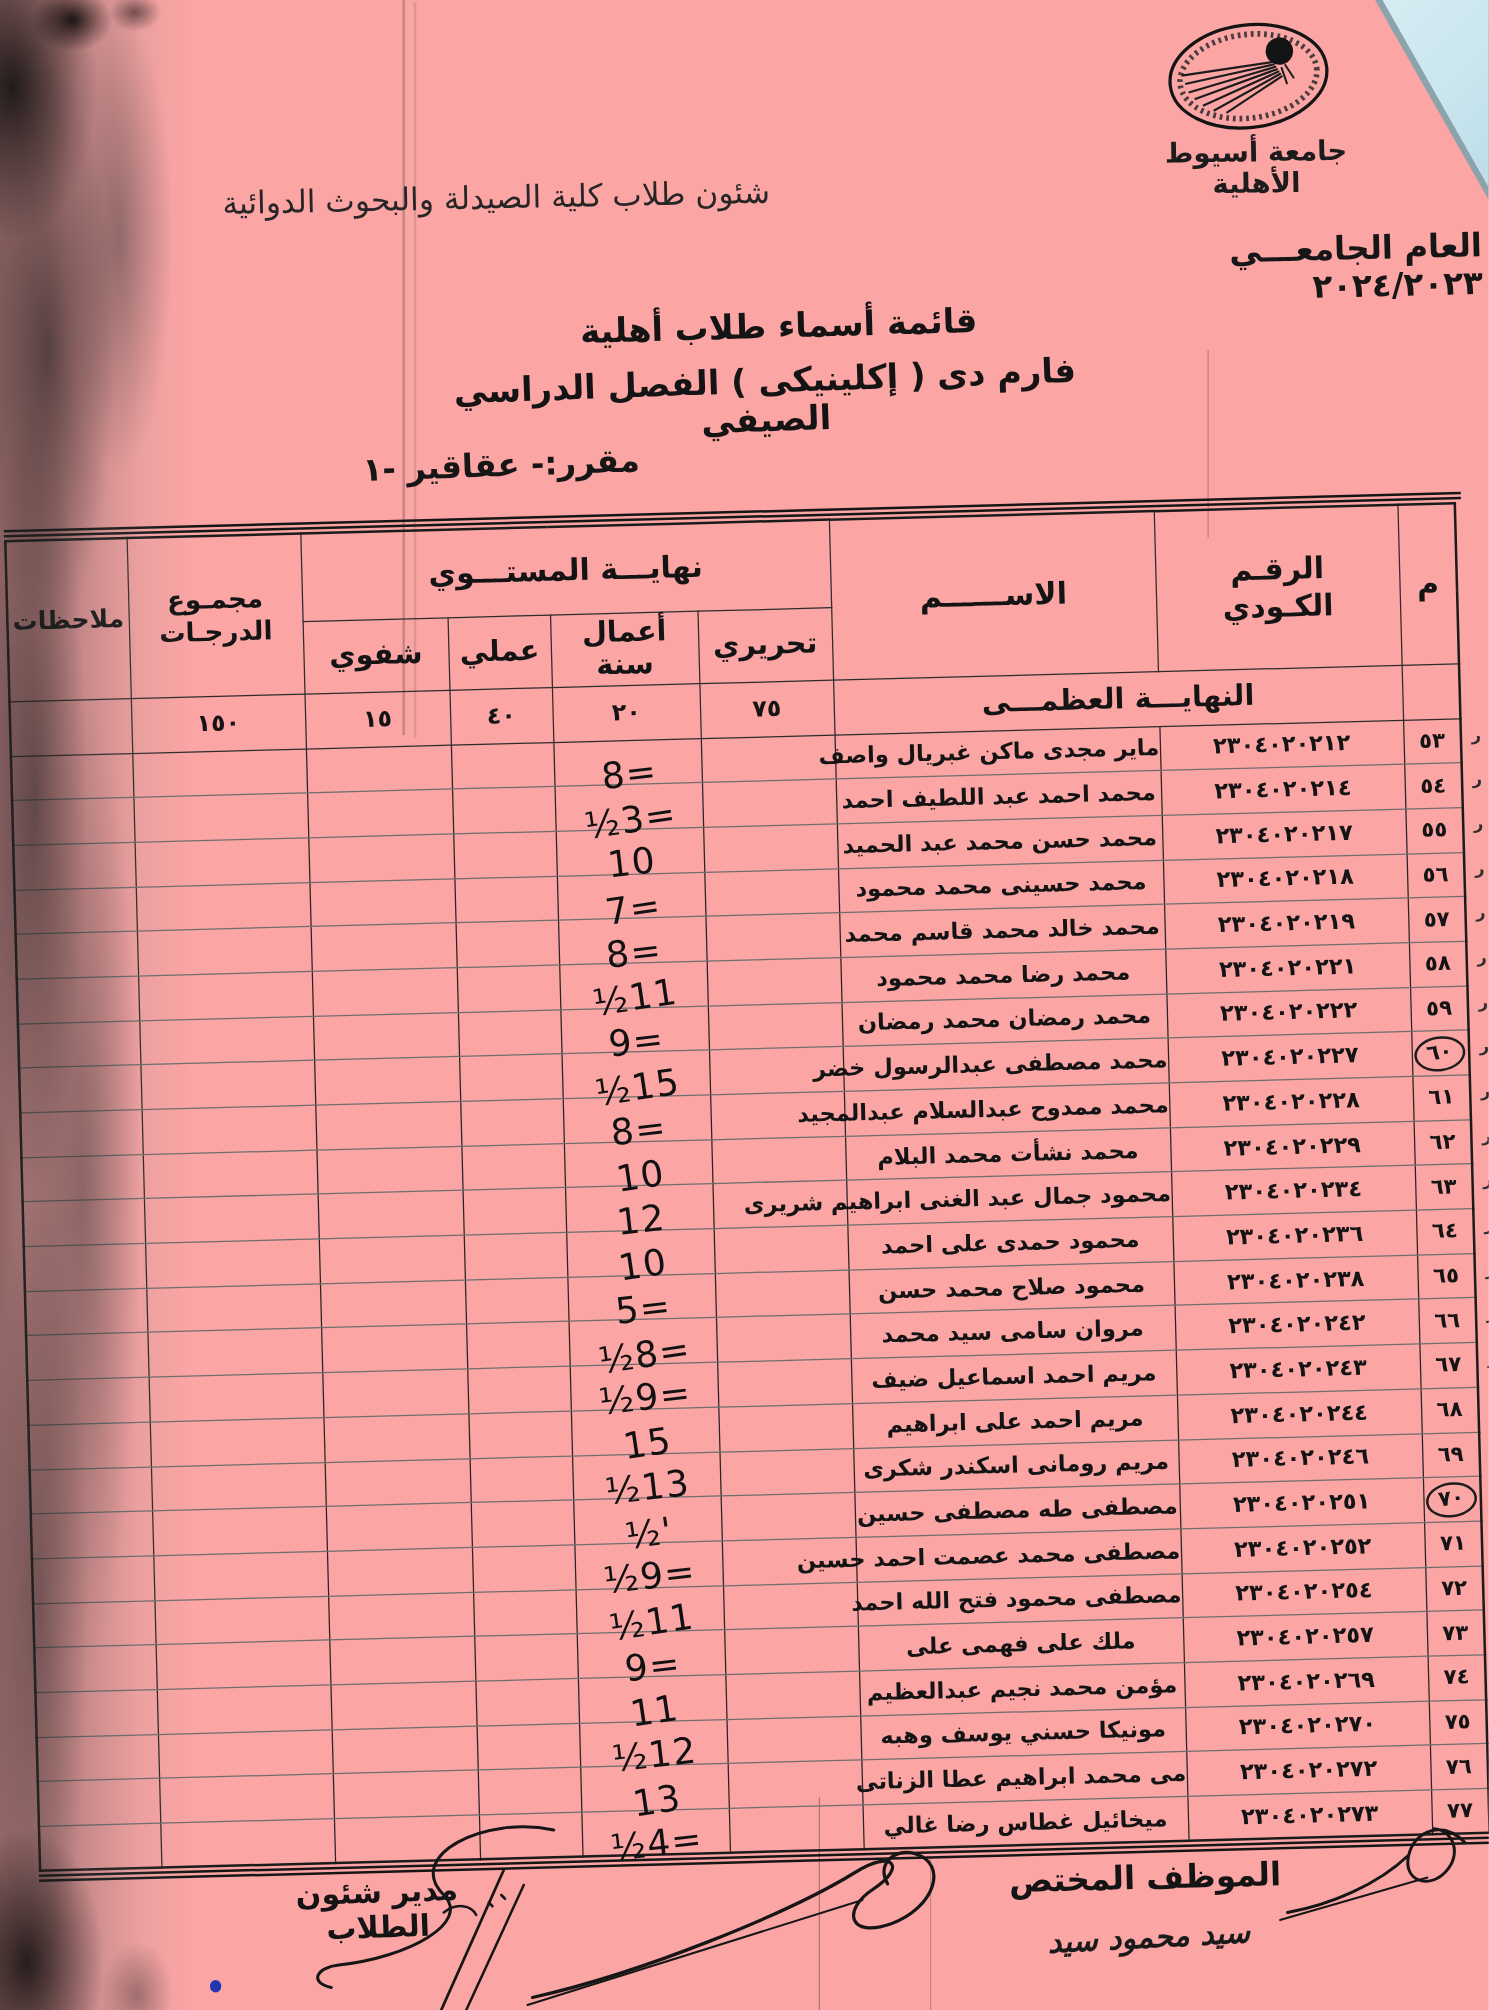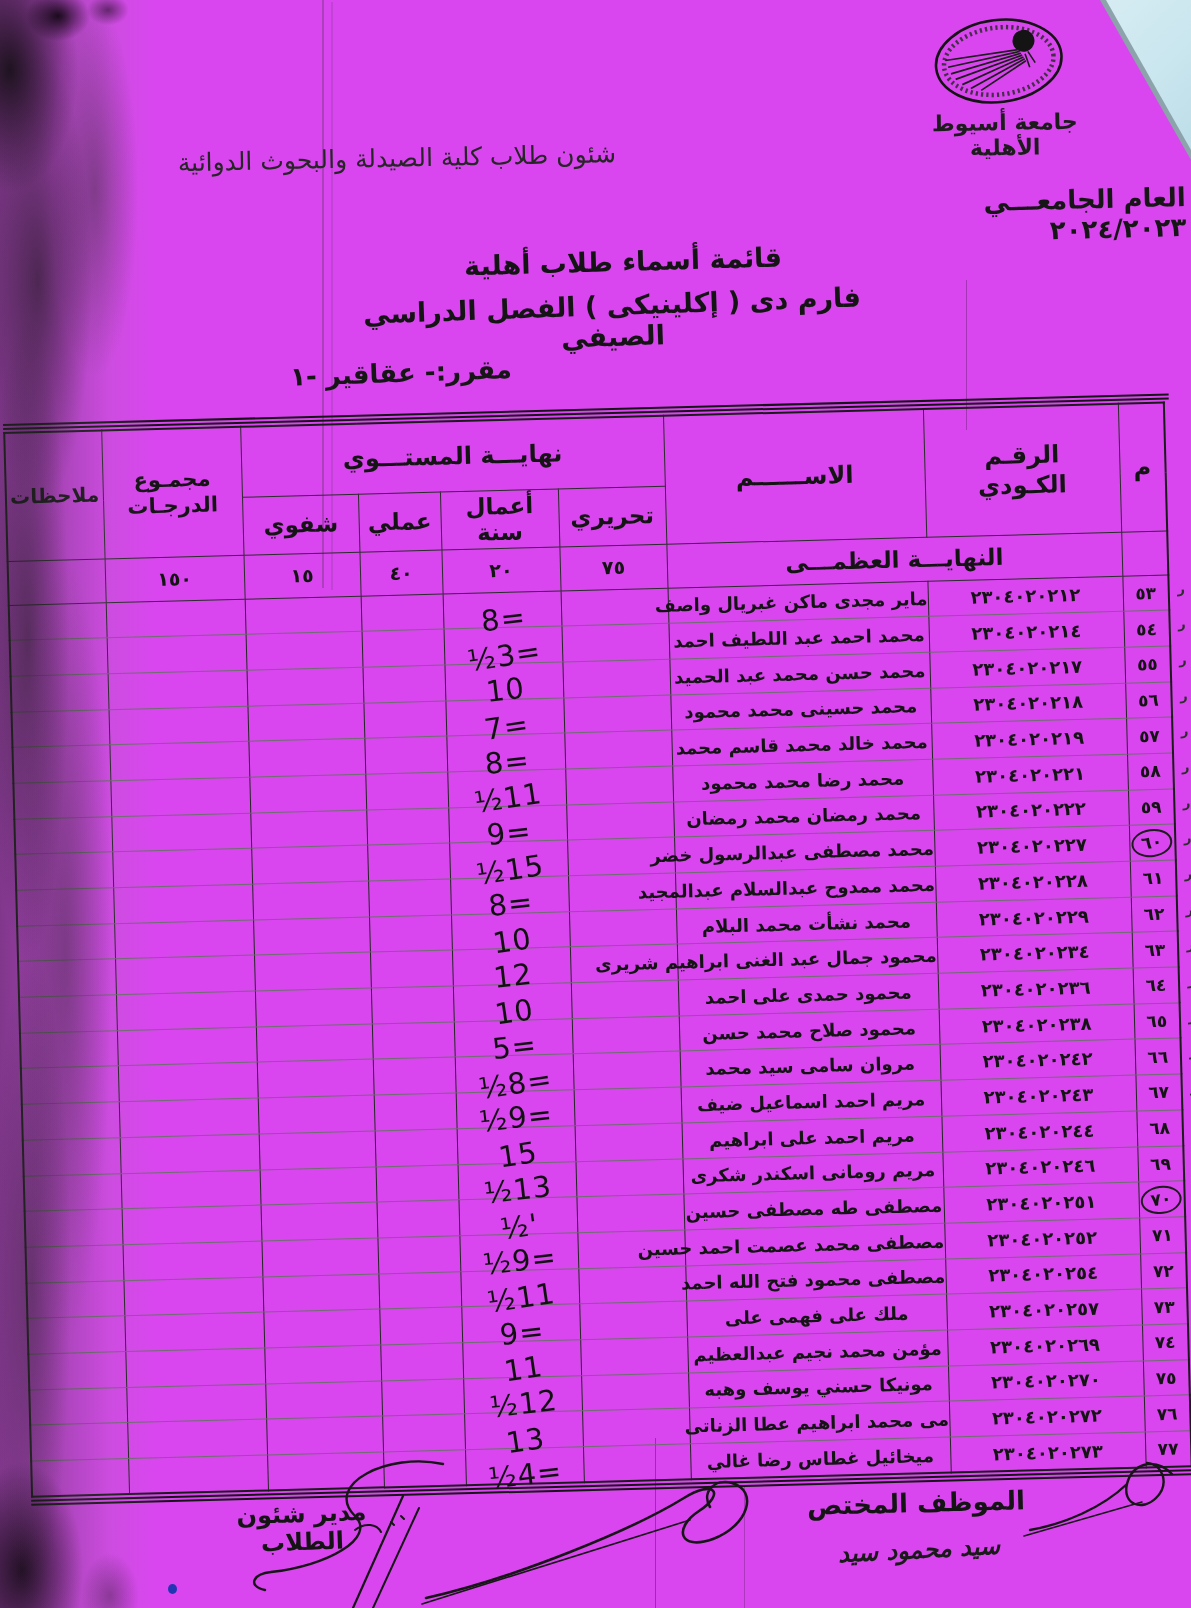--- a/index.html
+++ b/index.html
@@ -1,18 +1,18 @@
 <!DOCTYPE html>
 <html lang="ar"><head>
 <meta charset="utf-8">
 <style>
   * { margin:0; padding:0; box-sizing:border-box; }
   html,body { width:1191px; height:1608px; overflow:hidden; }
   body { font-family:"DejaVu Sans", sans-serif; background:#e9e9e6; }
-  .page { position:relative; width:1191px; height:1608px; background:#d946ef; direction:ltr; }
+  .page { position:relative; width:1191px; height:1608px; background:#fca5a5; direction:ltr; }
 
   
   .corner-outer { position:absolute; left:1100px; top:0; width:91px; height:160px; z-index:1;
     clip-path:polygon(0 0,100% 0,100% 100%); background:#8da3ab; }
   .corner-inner { position:absolute; left:1106px; top:0; width:85px; height:150px; z-index:1;
     clip-path:polygon(0 0,100% 0,100% 100%);
     background:linear-gradient(135deg,#d6ecf2 0%,#c8e5ee 60%,#bcdde8 100%); }
 
   
   .scan-band { position:absolute; left:0; top:0; width:155px; height:1608px; z-index:6; pointer-events:none;

